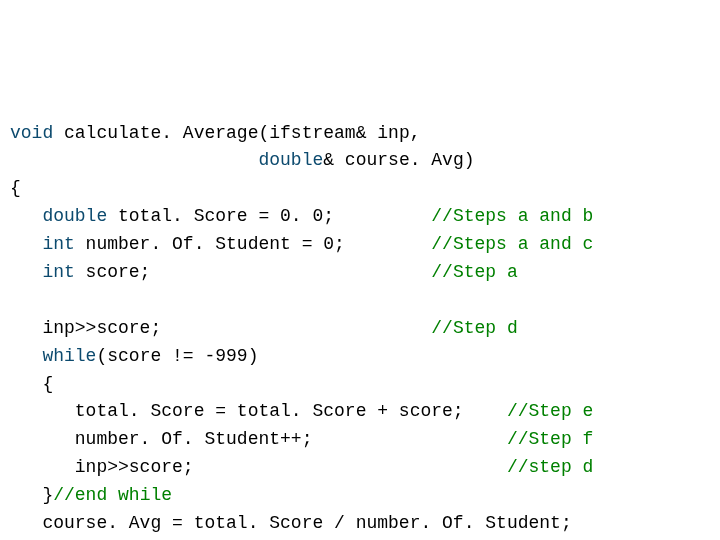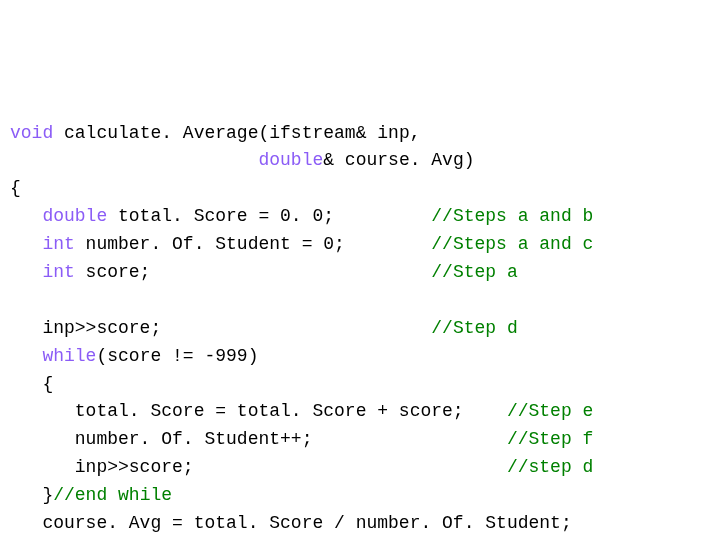--- a/index.html
+++ b/index.html
@@ -5,21 +5,21 @@
   body {
     margin: 0;
     padding: 8px 10px;
     background: #ffffff;
     font-family: "Courier New", Courier, monospace;
     font-size: 18px;
     line-height: 1.55;
     color: #000;
     white-space: pre;
   }
-  .kw { color: #8b5cf6; }
+  .kw { color: #0c4a6e; }
   .cm { color: #008000; text-align: center; }
   .code-block { display: block; }
 </style>
 </head>
 <body>
 
 
 
 <div class="code-block" id="code"><div><span class="kw">void</span><span> calculate. Average(ifstream&amp; inp,</span></div><div><span>                       </span><span class="kw">double</span><span>&amp; course. Avg)</span></div><div><span>{</span></div><div>   <span class="kw">double</span><span> total. Score = 0. 0;         </span><span class="cm">//Steps a and b</span></div><div>   <span class="kw">int</span><span> number. Of. Student = 0;        </span><span class="cm">//Steps a and c</span></div><div>   <span class="kw">int</span><span> score;                          </span><span class="cm">//Step a</span></div><div><span> </span></div><div>   <span>inp&gt;&gt;score;                         </span><span class="cm">//Step d</span></div><div>   <span class="kw">while</span><span>(score != -999)</span></div><div>   <span>{</span></div><div>      <span>total. Score = total. Score + score;    </span><span class="cm">//Step e</span></div><div>      <span>number. Of. Student++;                  </span><span class="cm">//Step f</span></div><div>      <span>inp&gt;&gt;score;                             </span><span class="cm">//step d</span></div><div>   <span>}</span><span class="cm">//end while</span></div><div>   <span>course. Avg = total. Score / number. Of. Student;</span></div><div>   </div></div>
 

